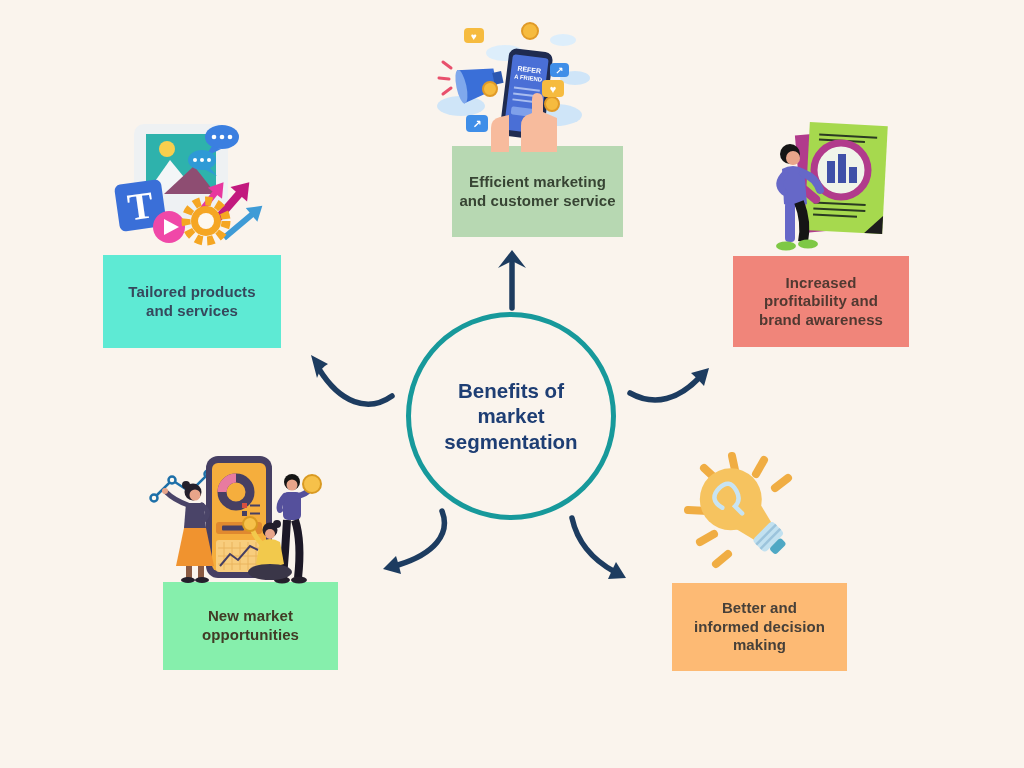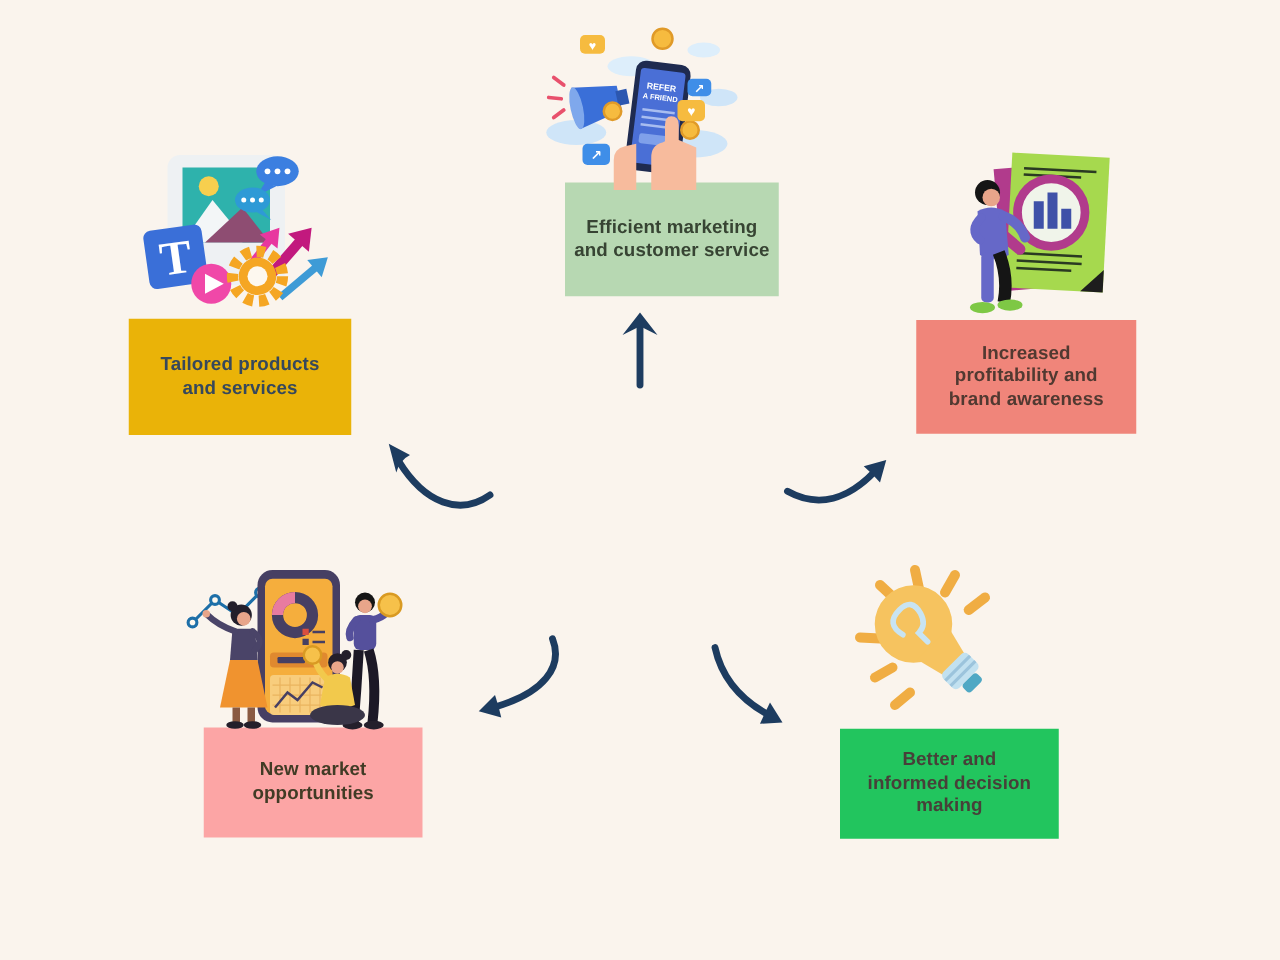--- a/index.html
+++ b/index.html
@@ -44,34 +44,37 @@
     </g>
     <g stroke="none">
       <path d="M512,250 L498,268 L512,261 L526,268 Z" style="fill: rgb(29, 60, 96);"></path>
       <path d="M311,355 L328,364 Q320,368 317,378 Z" style="fill: rgb(29, 60, 96);"></path>
       <path d="M709,368 L704,386 Q698,379 691,373 Z" style="fill: rgb(29, 60, 96);"></path>
       <path d="M383,569 L396,556 Q399,565 401,574 Z" style="fill: rgb(29, 60, 96);"></path>
       <path d="M626,578 L608,579 Q612,570 616,562 Z" style="fill: rgb(29, 60, 96);"></path>
     </g>
   </svg>
 
+  <div class="center-circle" style="border-color: rgb(23, 153, 155);">
+    <div class="center-label" style="color: rgb(30, 62, 116);">Benefits of market segmentation</div>
+  </div>
 
   <div class="node node-top" style="background-color: rgb(183, 216, 178); color: rgb(55, 68, 51);">
     <span>Efficient marketing and customer service</span>
   </div>
-  <div class="node node-top-left" style="background-color: #eab308; color: rgb(54, 72, 92);">
+  <div class="node node-top-left" style="background-color: #5eead4; color: rgb(54, 72, 92);">
     <span>Tailored products and services</span>
   </div>
   <div class="node node-top-right" style="background-color: rgb(240, 133, 122); color: rgb(81, 57, 49);">
     <span>Increased profitability and brand awareness</span>
   </div>
-  <div class="node node-bottom-left" style="background-color: #fca5a5; color: rgb(65, 59, 37);">
+  <div class="node node-bottom-left" style="background-color: #86efac; color: rgb(65, 59, 37);">
     <span>New market opportunities</span>
   </div>
-  <div class="node node-bottom-right" style="background-color: #22c55e; color: rgb(71, 64, 57);">
+  <div class="node node-bottom-right" style="background-color: #fdba74; color: rgb(71, 64, 57);">
     <span>Better and informed decision making</span>
   </div>
 
   <svg class="illo illo-top" viewBox="0 0 165 136">
     <g fill="#cfe5f8">
       <ellipse cx="28" cy="90" rx="24" ry="10"></ellipse>
       <ellipse cx="122" cy="99" rx="27" ry="11"></ellipse>
       <ellipse cx="142" cy="62" rx="15" ry="7"></ellipse>
       <ellipse cx="72" cy="37" rx="19" ry="8" fill="#ddeefb"></ellipse>
       <ellipse cx="130" cy="24" rx="13" ry="6" fill="#ddeefb"></ellipse>

